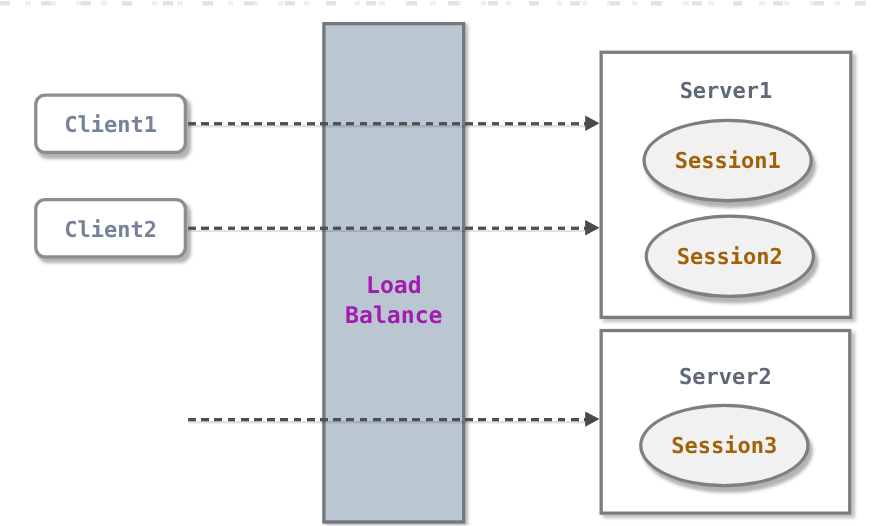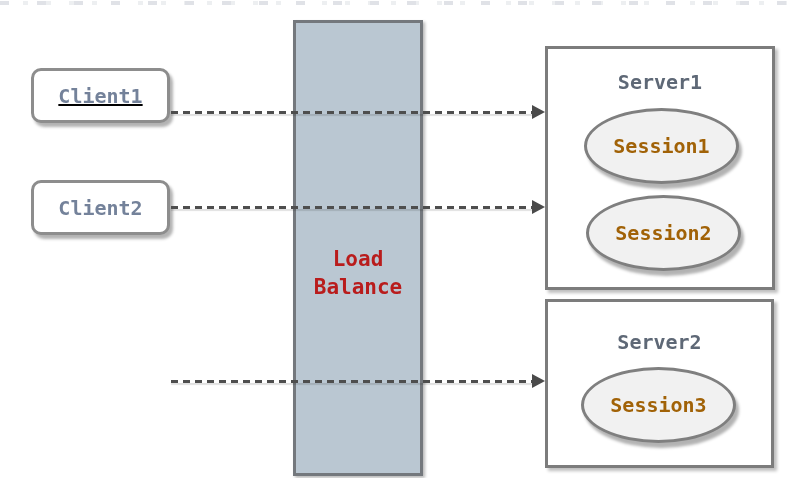--- a/index.html
+++ b/index.html
@@ -37,21 +37,21 @@
     z-index: 1;
   }
   .lb-label {
     position: absolute;
     top: 222px; left: 0;
     width: 100%;
     text-align: center;
     font-size: 21px;
     font-weight: bold;
     line-height: 28px;
-    color: #b91c1c;
+    color: #a21caf;
     white-space: pre-line;
   }
 
   
   .client {
     position: absolute;
     left: 31px;
     width: 139px; height: 55px;
     background: #ffffff;
     border: 3px solid #8d8d8d;
@@ -128,21 +128,21 @@
 
 <div class="canvas">
 
   <div class="top-artifacts"></div>
 
   <div class="lb-rect">
     <div class="lb-label">Load
 Balance</div>
   </div>
 
-  <div class="client" style="top:68px;text-decoration:underline;">
+  <div class="client" style="top:85px;">
     <span class="client-label">Client1</span>
   </div>
   <div class="client" style="top:180px;">
     <span class="client-label">Client2</span>
   </div>
 
   <div class="server" style="left:545px;top:23px;width:230px;height:244px;margin-top:23px;">
     <div class="server-title" style="top:21px;">Server1</div>
     <div class="session" style="left:36px;top:59px;">
       <span class="session-label">Session1</span>

